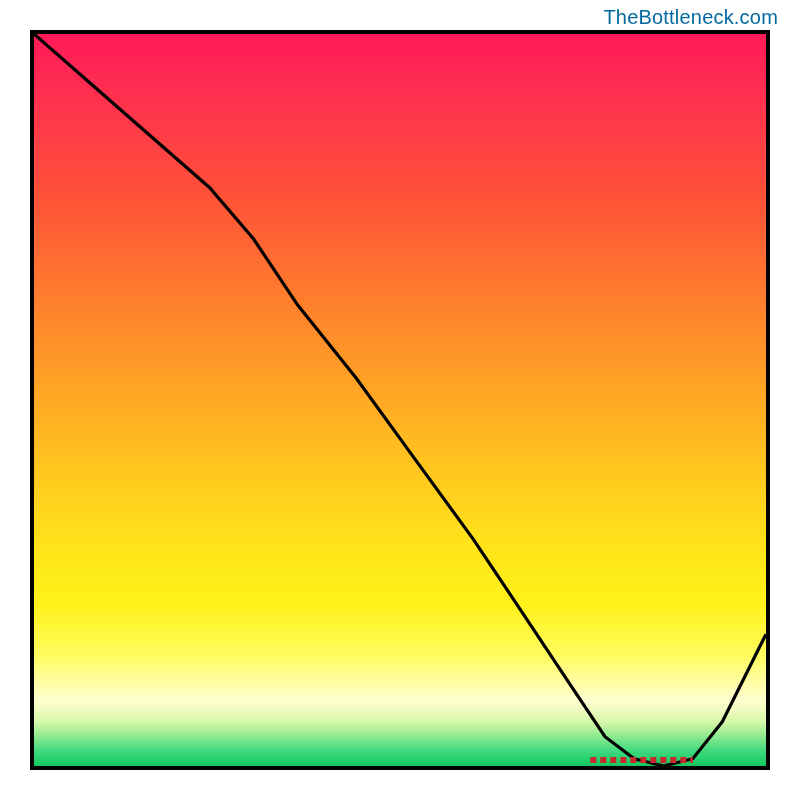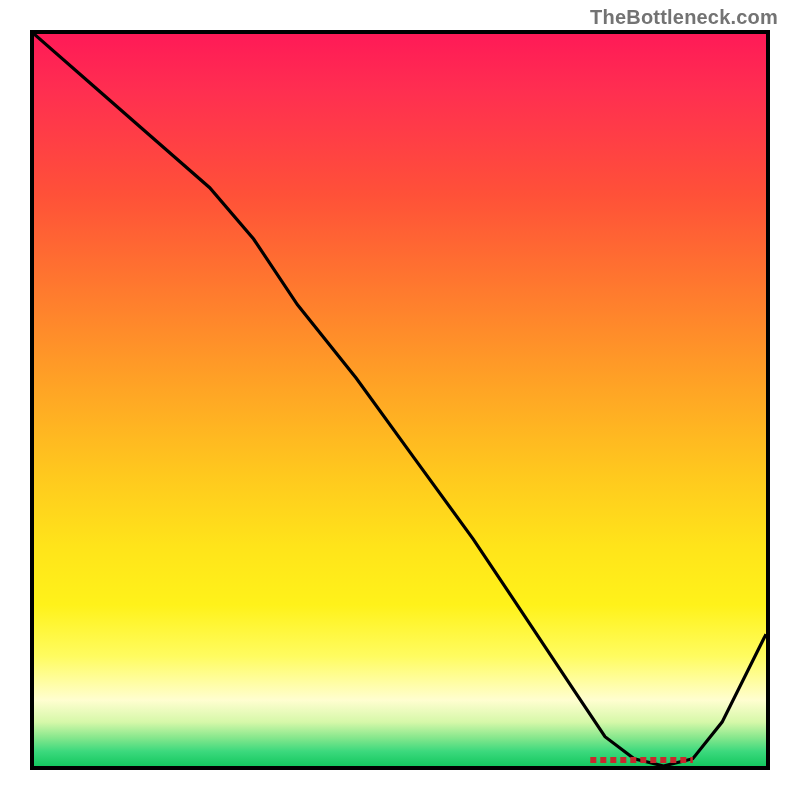--- a/index.html
+++ b/index.html
@@ -14,22 +14,22 @@
   .container {
     position: relative;
     width: 800px;
     height: 800px;
   }
   .watermark {
     position: absolute;
     top: 6px;
     right: 22px;
     font-size: 20px;
-    font-weight: 700;
-    color: #737373;
+    font-weight: 400;
+    color: #0369a1;
     letter-spacing: 0.2px;
     z-index: 10;
     margin-left: 28px;
   }
   .plot-area {
     position: absolute;
     top: 30px;
     left: 30px;
     width: 740px;
     height: 740px;

